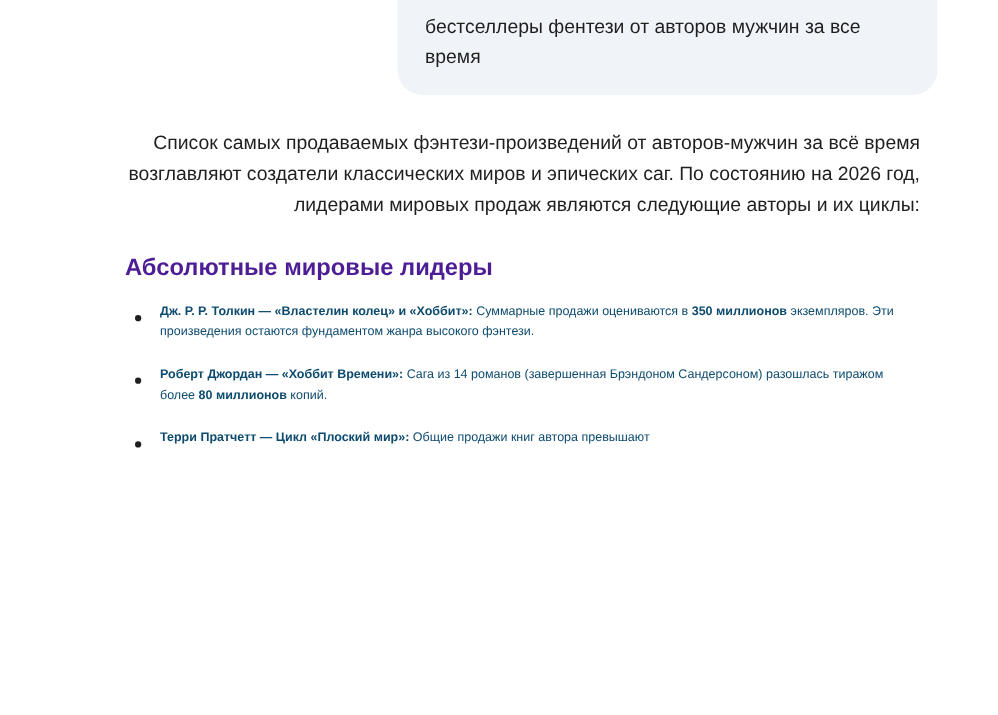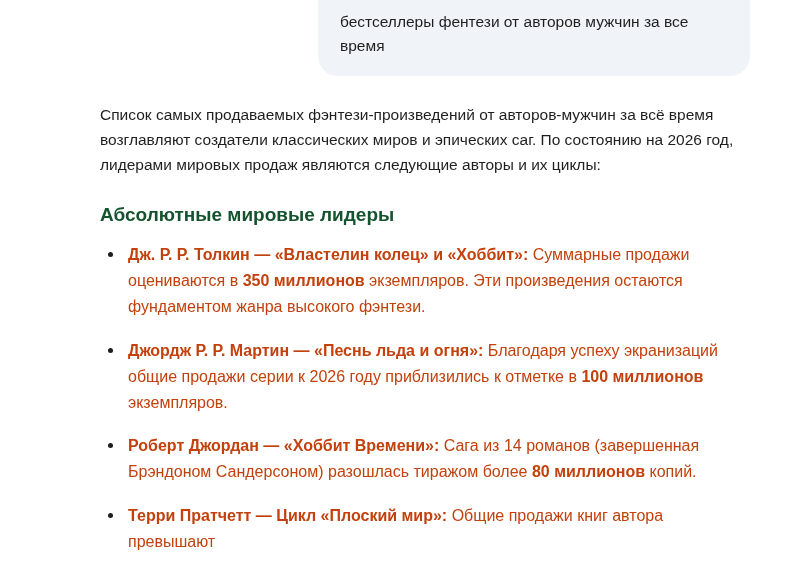--- a/index.html
+++ b/index.html
@@ -42,40 +42,41 @@
   
   .answer {
     padding: 26px 62px 0 100px;
     box-sizing: border-box;
   }
   .intro {
     font-size: 15.5px;
     line-height: 1.62;
     color: #1f1f1f;
     margin: 0;
+    text-align: right;
   }
   h2.section-title {
     font-size: 19px;
     line-height: 1.3;
     font-weight: bold;
-    color: #14532d;
+    color: #4c1d95;
     margin: 26px 0 14px 0;
   }
   ul.book-list {
     list-style: none;
     margin: 0;
     padding: 0;
   }
   ul.book-list > li {
     position: relative;
     padding-left: 28px;
     margin-bottom: 18px;
-    font-size: 16px;
+    font-size: 10px;
     line-height: 1.62;
-    color: #c2410c;
+    color: #0c4a6e;
   }
   ul.book-list > li::before {
     content: "";
     position: absolute;
     left: 8px;
     top: 10px;
     width: 5px;
     height: 5px;
     border-radius: 50%;
     background: #1f1f1f;
@@ -93,19 +94,18 @@
     <div class="prompt-bubble">бестселлеры фентези от авторов мужчин за все время</div>
   </div>
 
   <div class="answer">
     <p class="intro">Список самых продаваемых фэнтези-произведений от авторов-мужчин за всё время возглавляют создатели классических миров и эпических саг. По состоянию на 2026 год, лидерами мировых продаж являются следующие авторы и их циклы:</p>
 
     <h2 class="section-title">Абсолютные мировые лидеры</h2>
 
     <ul class="book-list" id="bestseller-list">
         <li><span class="li-text"><b>Дж. Р. Р. Толкин — «Властелин колец» и «Хоббит»:</b><span> Суммарные продажи оцениваются в </span><b>350 миллионов</b><span> экземпляров. Эти произведения остаются фундаментом жанра высокого фэнтези.</span></span></li>
-        <li><span class="li-text"><b>Джордж Р. Р. Мартин — «Песнь льда и огня»:</b><span> Благодаря успеху экранизаций общие продажи серии к 2026 году приблизились к отметке в </span><b>100 миллионов</b><span> экземпляров.</span></span></li>
         <li><span class="li-text"><b>Роберт Джордан — «Хоббит Времени»:</b><span> Сага из 14 романов (завершенная Брэндоном Сандерсоном) разошлась тиражом более </span><b>80 миллионов</b><span> копий.</span></span></li>
         <li><span class="li-text"><b>Терри Пратчетт — Цикл «Плоский мир»:</b><span> Общие продажи книг автора превышают </span></span></li>
       </ul>
   </div>
 
 </div>
 
 </body></html>

